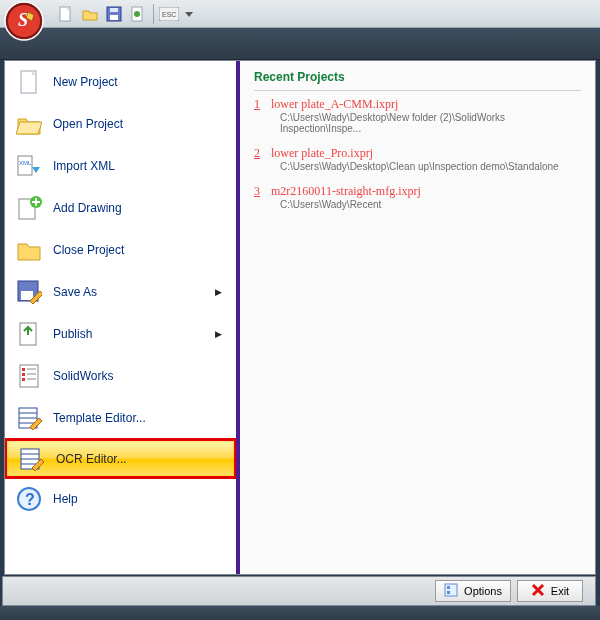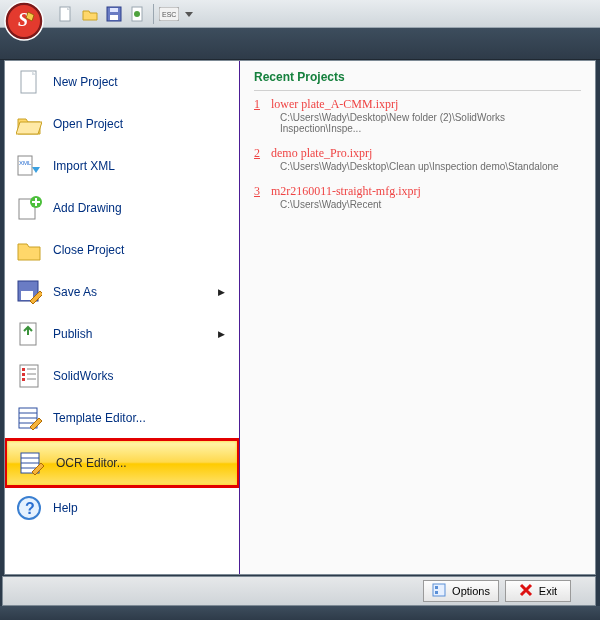--- a/index.html
+++ b/index.html
@@ -45,41 +45,41 @@
     position: absolute;
     top: 60px; left: 4px; right: 4px;
     bottom: 45px;
     background: #fff;
     border: 1px solid #7d8a95;
     display: flex;
   }
   .menu-col {
     width: 235px;
     background: #fff;
-    border-right: 1px solid #4c1d95;
+    border-right: 4px solid #4c1d95;
     overflow: hidden;
   }
   .menu-item {
     display: flex; align-items: center;
     height: 42px;
     padding: 0 10px;
     gap: 10px;
     cursor: default;
     position: relative;
   }
   .menu-icon {
     width: 28px; height: 28px;
     display: flex; align-items: center; justify-content: center;
   }
   .menu-label { color: #003080; flex: 1; }
   .menu-arrow { font-size: 9px; color: #222; margin-right: 4px; }
 
   .menu-highlighted {
     border: 3px solid #e20000;
-    height: 50px;
+    height: 41px;
     margin: -1px;
     background: linear-gradient(#fff6b1, #ffd94d 48%, #ffcb00 52%, #ffe26b);
     box-shadow: inset 0 0 3px rgba(255,200,0,.9);
     gap: 11px;
   }
   .menu-highlighted .menu-label { color: #2a2a2a; }
 
   .recent-col {
     flex: 1;
     padding: 6px 14px;
@@ -99,21 +99,21 @@
   .recent-path { color: #6d6d6d; margin-left: 26px; font-size: 10px; }
 
   
   .footer {
     position: absolute;
     left: 2px; right: 4px; bottom: 14px;
     height: 30px;
     background: linear-gradient(#e6e8ea, #cfd4d8);
     border: 1px solid #7d8a95;
     display: flex; align-items: center; justify-content: flex-end;
-    padding-right: 24px;
+    padding-right: 12px;
     gap: 6px;
   }
   .footer-btn {
     height: 22px; min-width: 66px;
     background: linear-gradient(#fdfdfd, #e6e6e6);
     border: 1px solid #9a9a9a;
     display: flex; align-items: center; justify-content: center;
     gap: 6px; padding: 0 8px;
     font-size: 11px;
   }
@@ -312,21 +312,21 @@
       <div class="recent-line1">
         <span class="recent-num">1</span>
         <span>lower plate_A-CMM.ixprj</span>
       </div>
       <div class="recent-path">C:\Users\Wady\Desktop\New folder (2)\SolidWorks Inspection\Inspe...</div>
     </div>
 
     <div class="recent-item">
       <div class="recent-line1">
         <span class="recent-num">2</span>
-        <span>demo plate_Pro.ixprj</span>
+        <span>lower plate_Pro.ixprj</span>
       </div>
       <div class="recent-path">C:\Users\Wady\Desktop\Clean up\Inspection demo\Standalone</div>
     </div>
 
     <div class="recent-item">
       <div class="recent-line1">
         <span class="recent-num">3</span>
         <span>m2r2160011-straight-mfg.ixprj</span>
       </div>
       <div class="recent-path">C:\Users\Wady\Recent</div>

